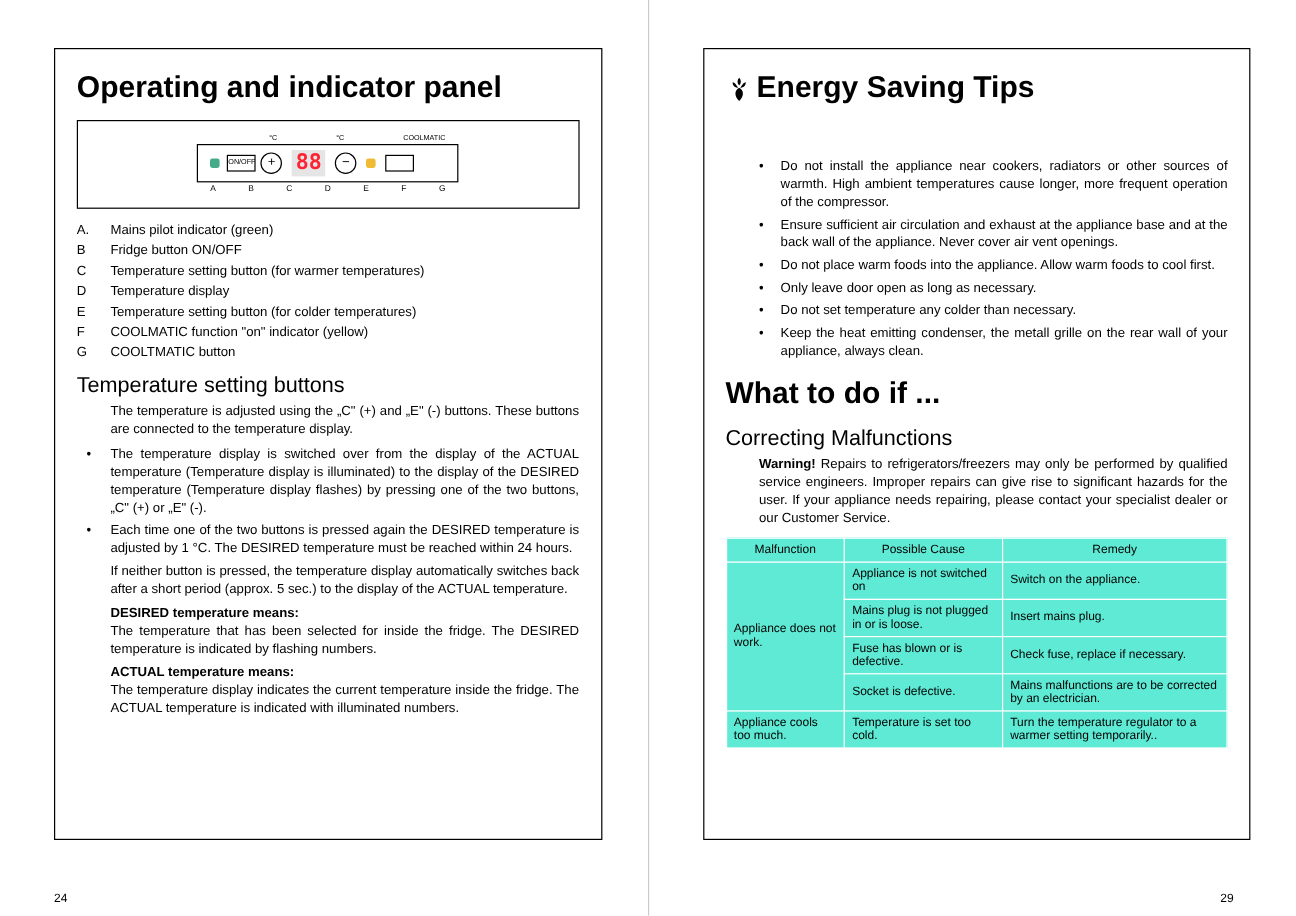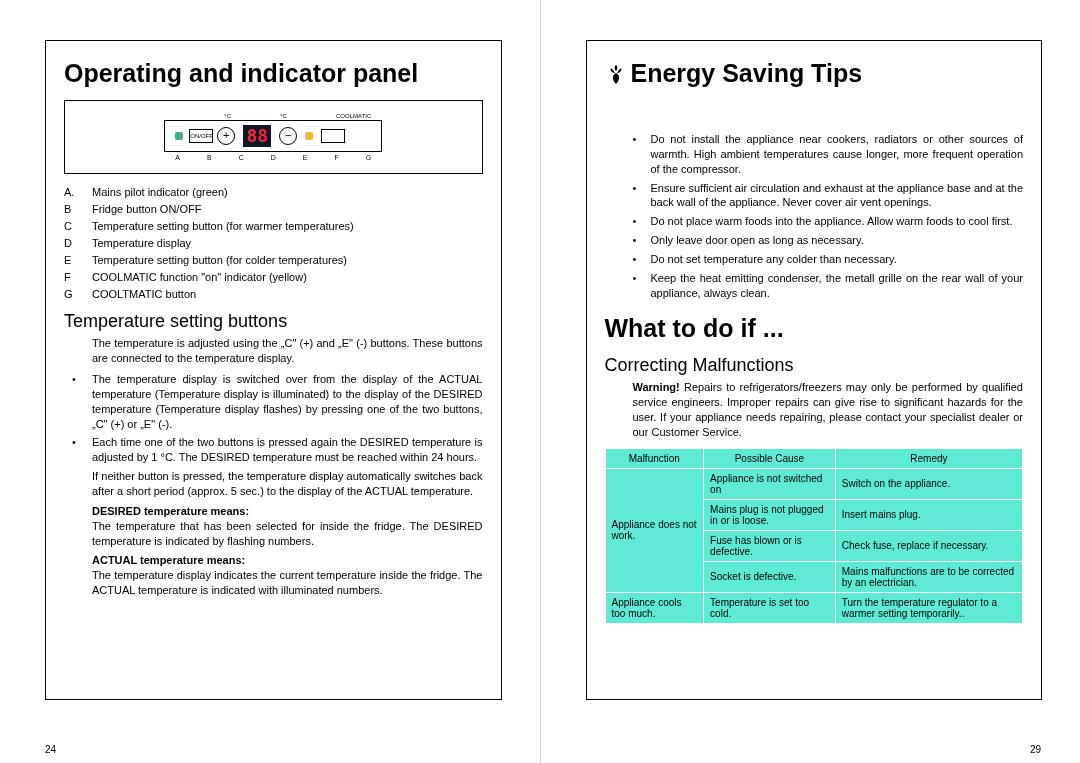--- a/index.html
+++ b/index.html
@@ -75,21 +75,21 @@
     font-size: 11px;
     font-weight: bold;
     margin: 6px 0 2px 28px;
   }
   .page-num {
     position: absolute;
     bottom: 8px;
     font-size: 10px;
   }
   .page-num.left { left: 45px; }
-  .page-num.right { right: 39px; }
+  .page-num.right { right: 52px; }
   .panel-diagram {
     border: 1.5px solid #000;
     height: 72px;
     margin: 6px 0 10px 0;
     display: flex;
     flex-direction: column;
     align-items: center;
     justify-content: center;
     font-size: 7px;
     position: relative;
@@ -110,21 +110,21 @@
   .onoff {
     border: 1px solid #000; width: 22px; height: 12px;
     font-size: 6px; text-align: center; line-height: 12px;
   }
   .btn-round {
     border: 1px solid #000; border-radius: 50%;
     width: 16px; height: 16px; font-size: 11px;
     text-align: center; line-height: 14px; margin: 0 4px;
   }
   .display {
-    background: #0f172a; width: 28px; height: 22px;
+    background: #e5e5e5; width: 28px; height: 22px;
     color: #f23; font-family: monospace; font-size: 18px;
     text-align: center; line-height: 22px; margin: 0 4px;
     font-weight: bold;
   }
   .yellow-led {
     width: 8px; height: 8px; border-radius: 2px;
     background: #eb3; margin: 0 4px;
   }
   .cool-btn {
     border: 1px solid #000; width: 22px; height: 12px; margin: 0 4px;

